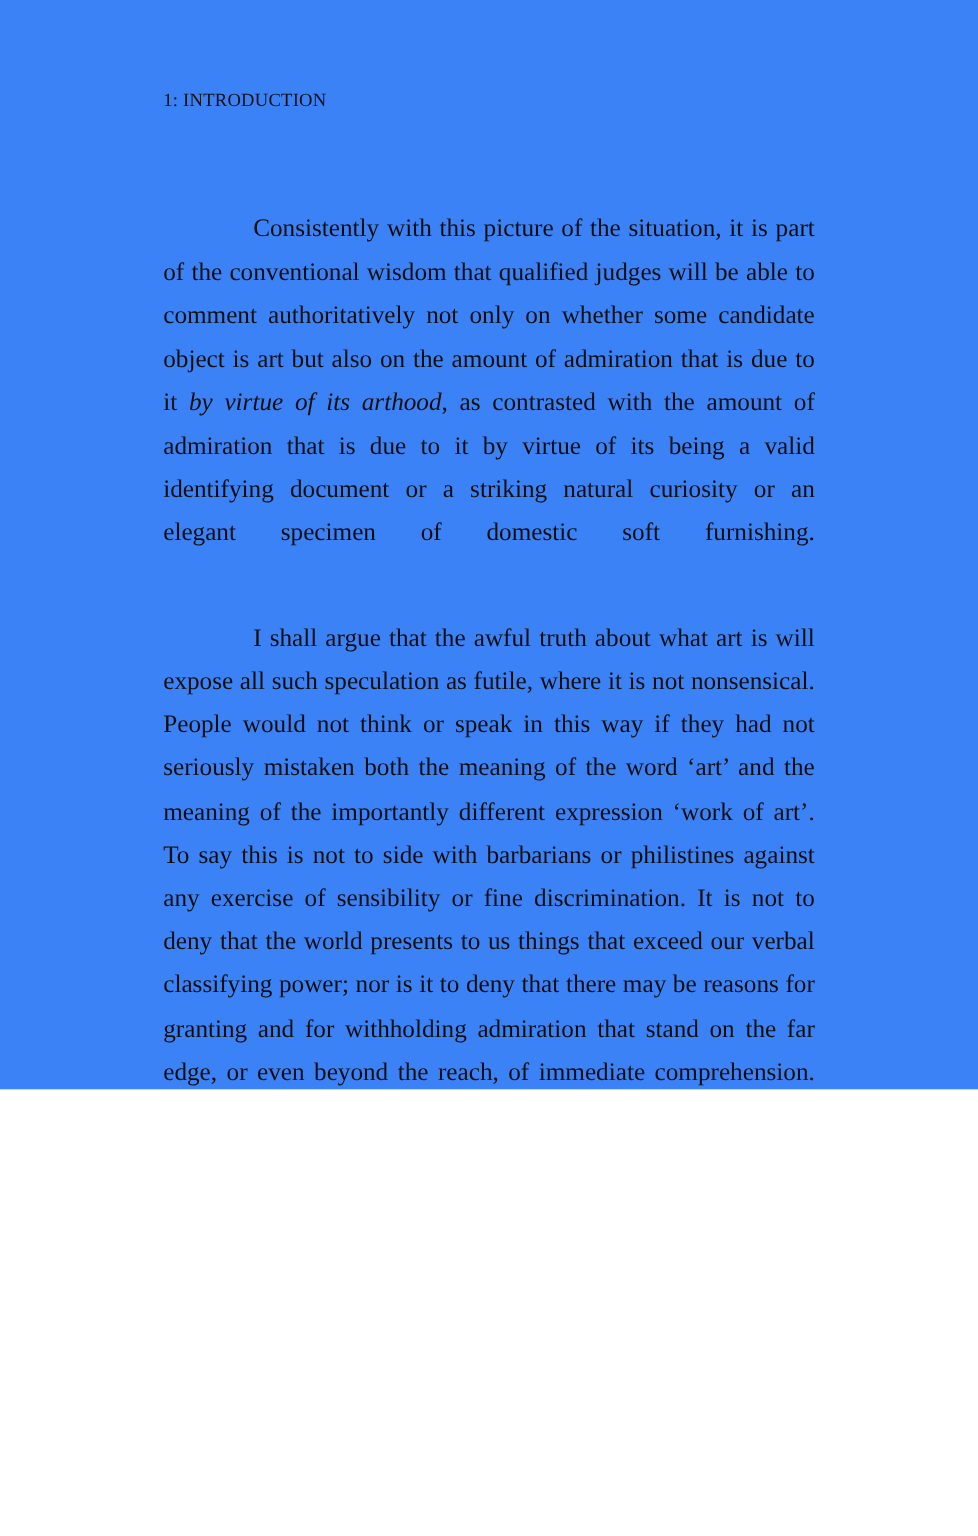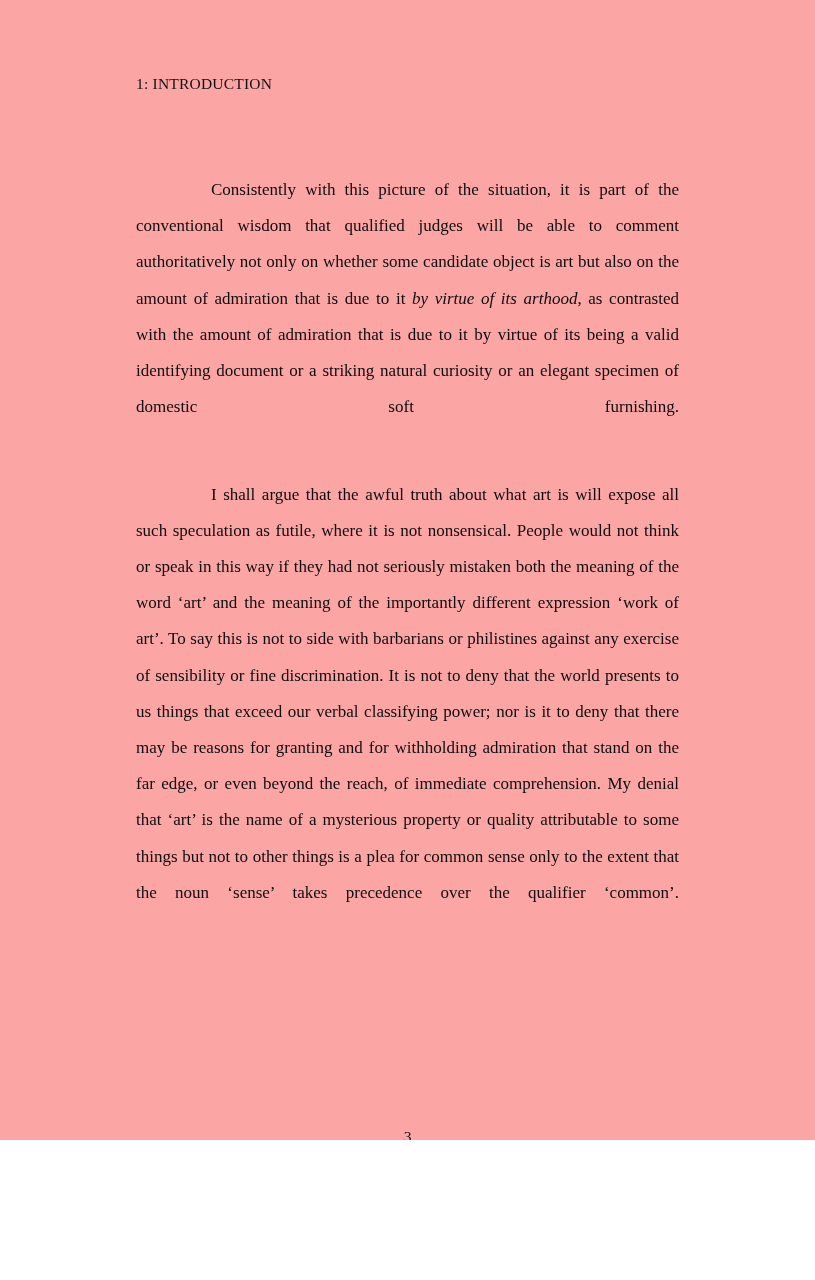--- a/index.html
+++ b/index.html
@@ -8,22 +8,22 @@
     background: #ffffff;
   }
   body {
     font-family: "Liberation Serif", "DejaVu Serif", serif;
     color: #0d0d0d;
     -webkit-font-smoothing: antialiased;
   }
   .page {
     position: relative;
     width: 815px;
-    height: 1140px;
-    background: #fca5a5;
+    height: 908px;
+    background: #3b82f6;
     overflow: hidden;
     margin: 0 auto;
   }
   
   .running-header {
     position: absolute;
     left: 136px;
     top: 75px;
     font-size: 15.5px;
     line-height: 18px;
@@ -33,21 +33,21 @@
   }
   
   .text-block {
     position: absolute;
     left: 136px;
     top: 172px;
     width: 543px;
   }
   .para {
     margin: 0;
-    font-size: 17px;
+    font-size: 21px;
     line-height: 36.2px;
     text-align: justify;
     text-justify: inter-word;
     text-indent: 75px;
     color: #0d0d0d;
     hyphens: none;
     -webkit-hyphens: none;
     word-spacing: 0.1px;
   }
   .para + .para {

